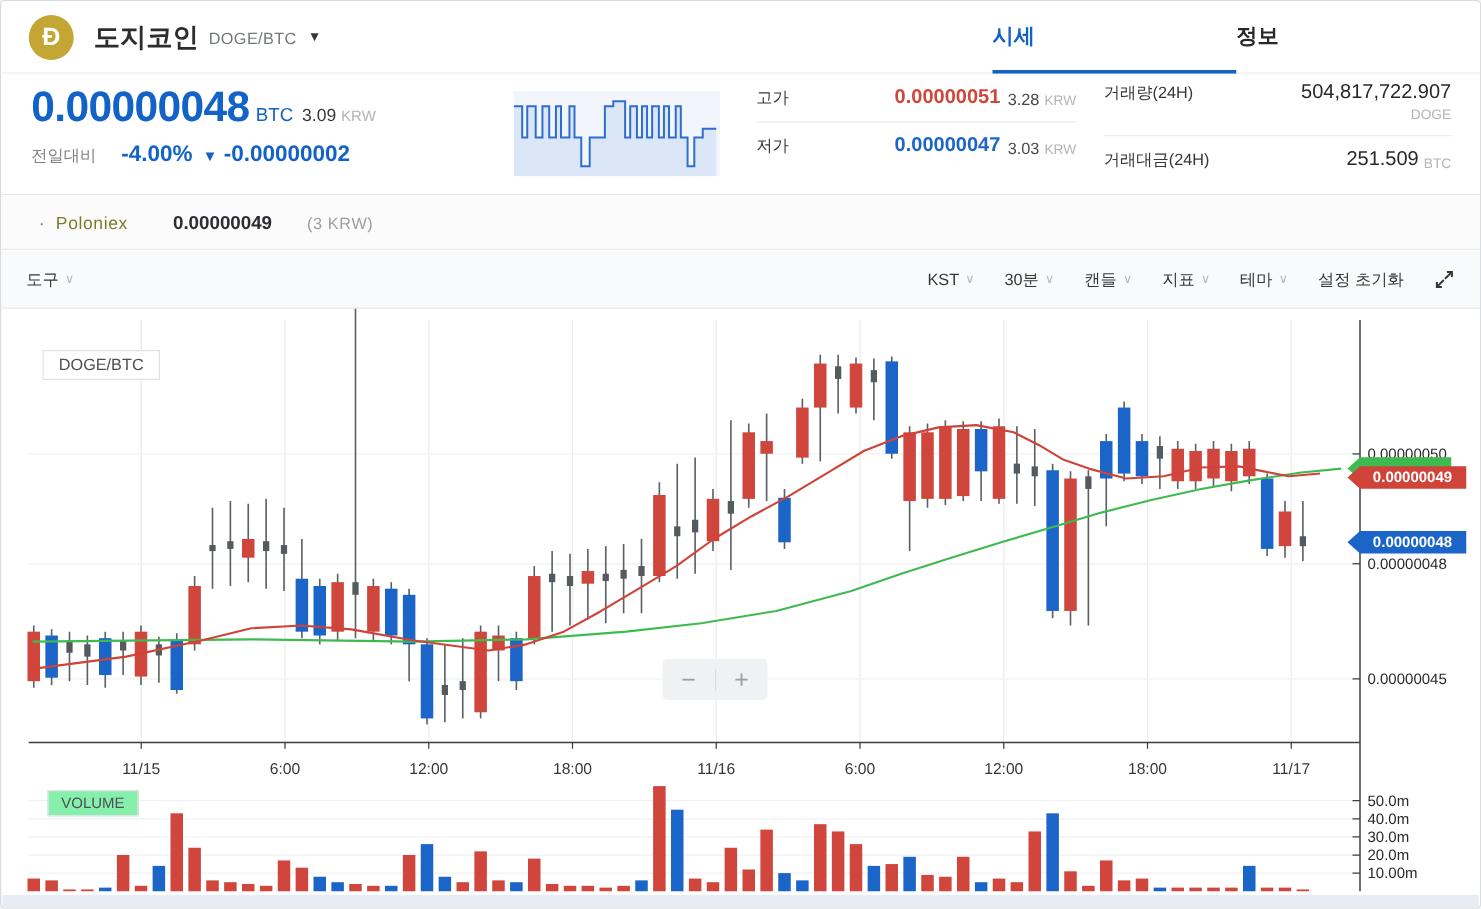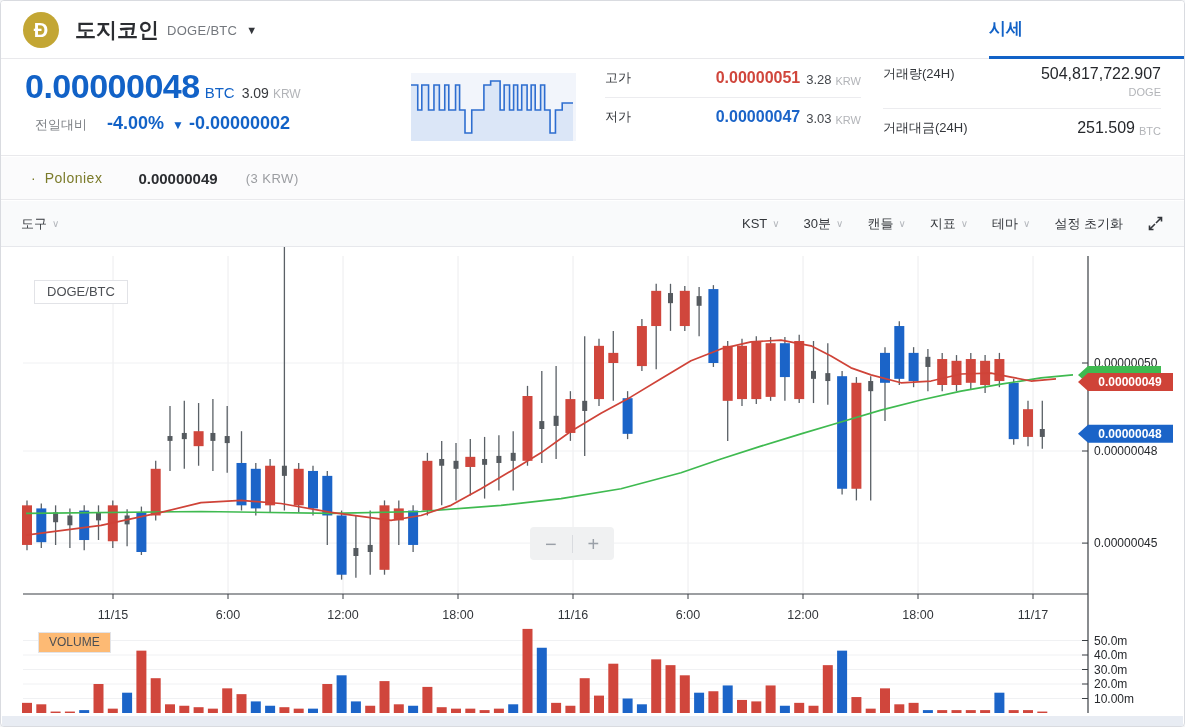--- a/index.html
+++ b/index.html
@@ -20,21 +20,21 @@
        color:#26282c;cursor:pointer;position:relative;}
   .tab.active{color:#1262c7;}
   .tab.active:after{content:"";position:absolute;left:0;bottom:0;width:100%;height:3px;background:#1262c7;}
   
   .infobar{position:absolute;left:0;top:58px;width:100%;height:97px;border-bottom:1px solid #e9e9ec;background:#fff;}
   .price-row{position:absolute;left:24px;top:8px;display:flex;align-items:baseline;}
   .big-price{font-size:34px;font-weight:bold;color:#1262c7;letter-spacing:-.5px;}
   .big-unit{font-size:15px;color:#1262c7;margin-left:5px;}
   .big-conv{font-size:14px;color:#37393d;margin-left:7px;}
   .big-conv-u{font-size:12px;color:#b2b4b8;margin-left:4px;}
-  .chg-row{position:absolute;left:34px;top:54px;display:flex;align-items:baseline;}
+  .chg-row{position:absolute;left:24px;top:54px;display:flex;align-items:baseline;}
   .chg-label{font-size:13px;color:#7d8085;}
   .chg-pct{font-size:18px;font-weight:bold;color:#1262c7;margin-left:20px;}
   .chg-arrow{font-size:12px;color:#1262c7;margin-left:8px;}
   .chg-amt{font-size:18px;font-weight:bold;color:#1262c7;margin-left:5px;}
   .spark{position:absolute;left:410px;top:14px;width:165px;height:68px;background:#f2f5fb;}
   .stats1{position:absolute;left:604px;top:10px;width:256px;}
   .stats2{position:absolute;left:882px;top:6px;width:278px;}
   .srow{display:flex;align-items:flex-end;}
   .slabel{font-size:13px;color:#33363b;}
   .sval{margin-left:auto;font-size:16px;font-weight:bold;}
@@ -57,21 +57,21 @@
   .tb-item{display:flex;align-items:center;font-size:13px;color:#33363b;cursor:pointer;}
   .tb-left{}
   .caret{font-size:10px;color:#b4b7bc;margin-left:5px;}
   .tb-right{margin-left:auto;display:flex;align-items:center;gap:24px;}
   .tb-reset{font-size:13px;color:#33363b;cursor:pointer;}
   .fs-icon{display:flex;align-items:center;cursor:pointer;}
   
   #chart-svg{position:absolute;left:0;top:246px;}
   .sym-box{position:absolute;left:33px;top:279px;padding:3px 12px 4px;background:#fff;
            border:1px solid #e2e3e7;font-size:13px;color:#4c4f54;z-index:3;}
-  .vol-box{position:absolute;left:37px;top:631px;padding:2px 10px 3px;background:#fdba74;
+  .vol-box{position:absolute;left:37px;top:631px;padding:2px 10px 3px;background:#86efac;
            border:1px solid #e2e3e7;font-size:12px;color:#4c4f54;z-index:3;}
   .zoomctl{position:absolute;left:529px;top:526px;width:84px;height:33px;background:#f0f1f2;
            border-radius:4px;display:flex;align-items:center;z-index:3;}
   .zbtn{flex:1;border:0;background:transparent;font-size:20px;color:#9aa0a8;cursor:pointer;
         font-family:inherit;line-height:1;padding:0;}
   .zdiv{width:1px;height:18px;background:#d9dbdf;}
   .bottom-strip{position:absolute;left:1px;right:1px;top:715px;height:11px;background:#e8ecf3;z-index:2;}
 </style>
 </head>
 <body>
@@ -82,20 +82,21 @@
     <div class="coin-head">
       <span class="logo">
           <span>Đ</span>
         </span>
       <span class="coin-name">도지코인</span>
       <span class="coin-pair">DOGE/BTC</span>
       <span class="dd">▼</span>
     </div>
     <div class="tabs">
       <div class="tab active">시세</div>
+      <div class="tab">정보</div>
     </div>
   </div>
 
   <div class="infobar">
     <div class="price-row">
       <span class="big-price">0.00000048</span>
       <span class="big-unit">BTC</span>
       <span class="big-conv">3.09</span>
       <span class="big-conv-u">KRW</span>
     </div>

